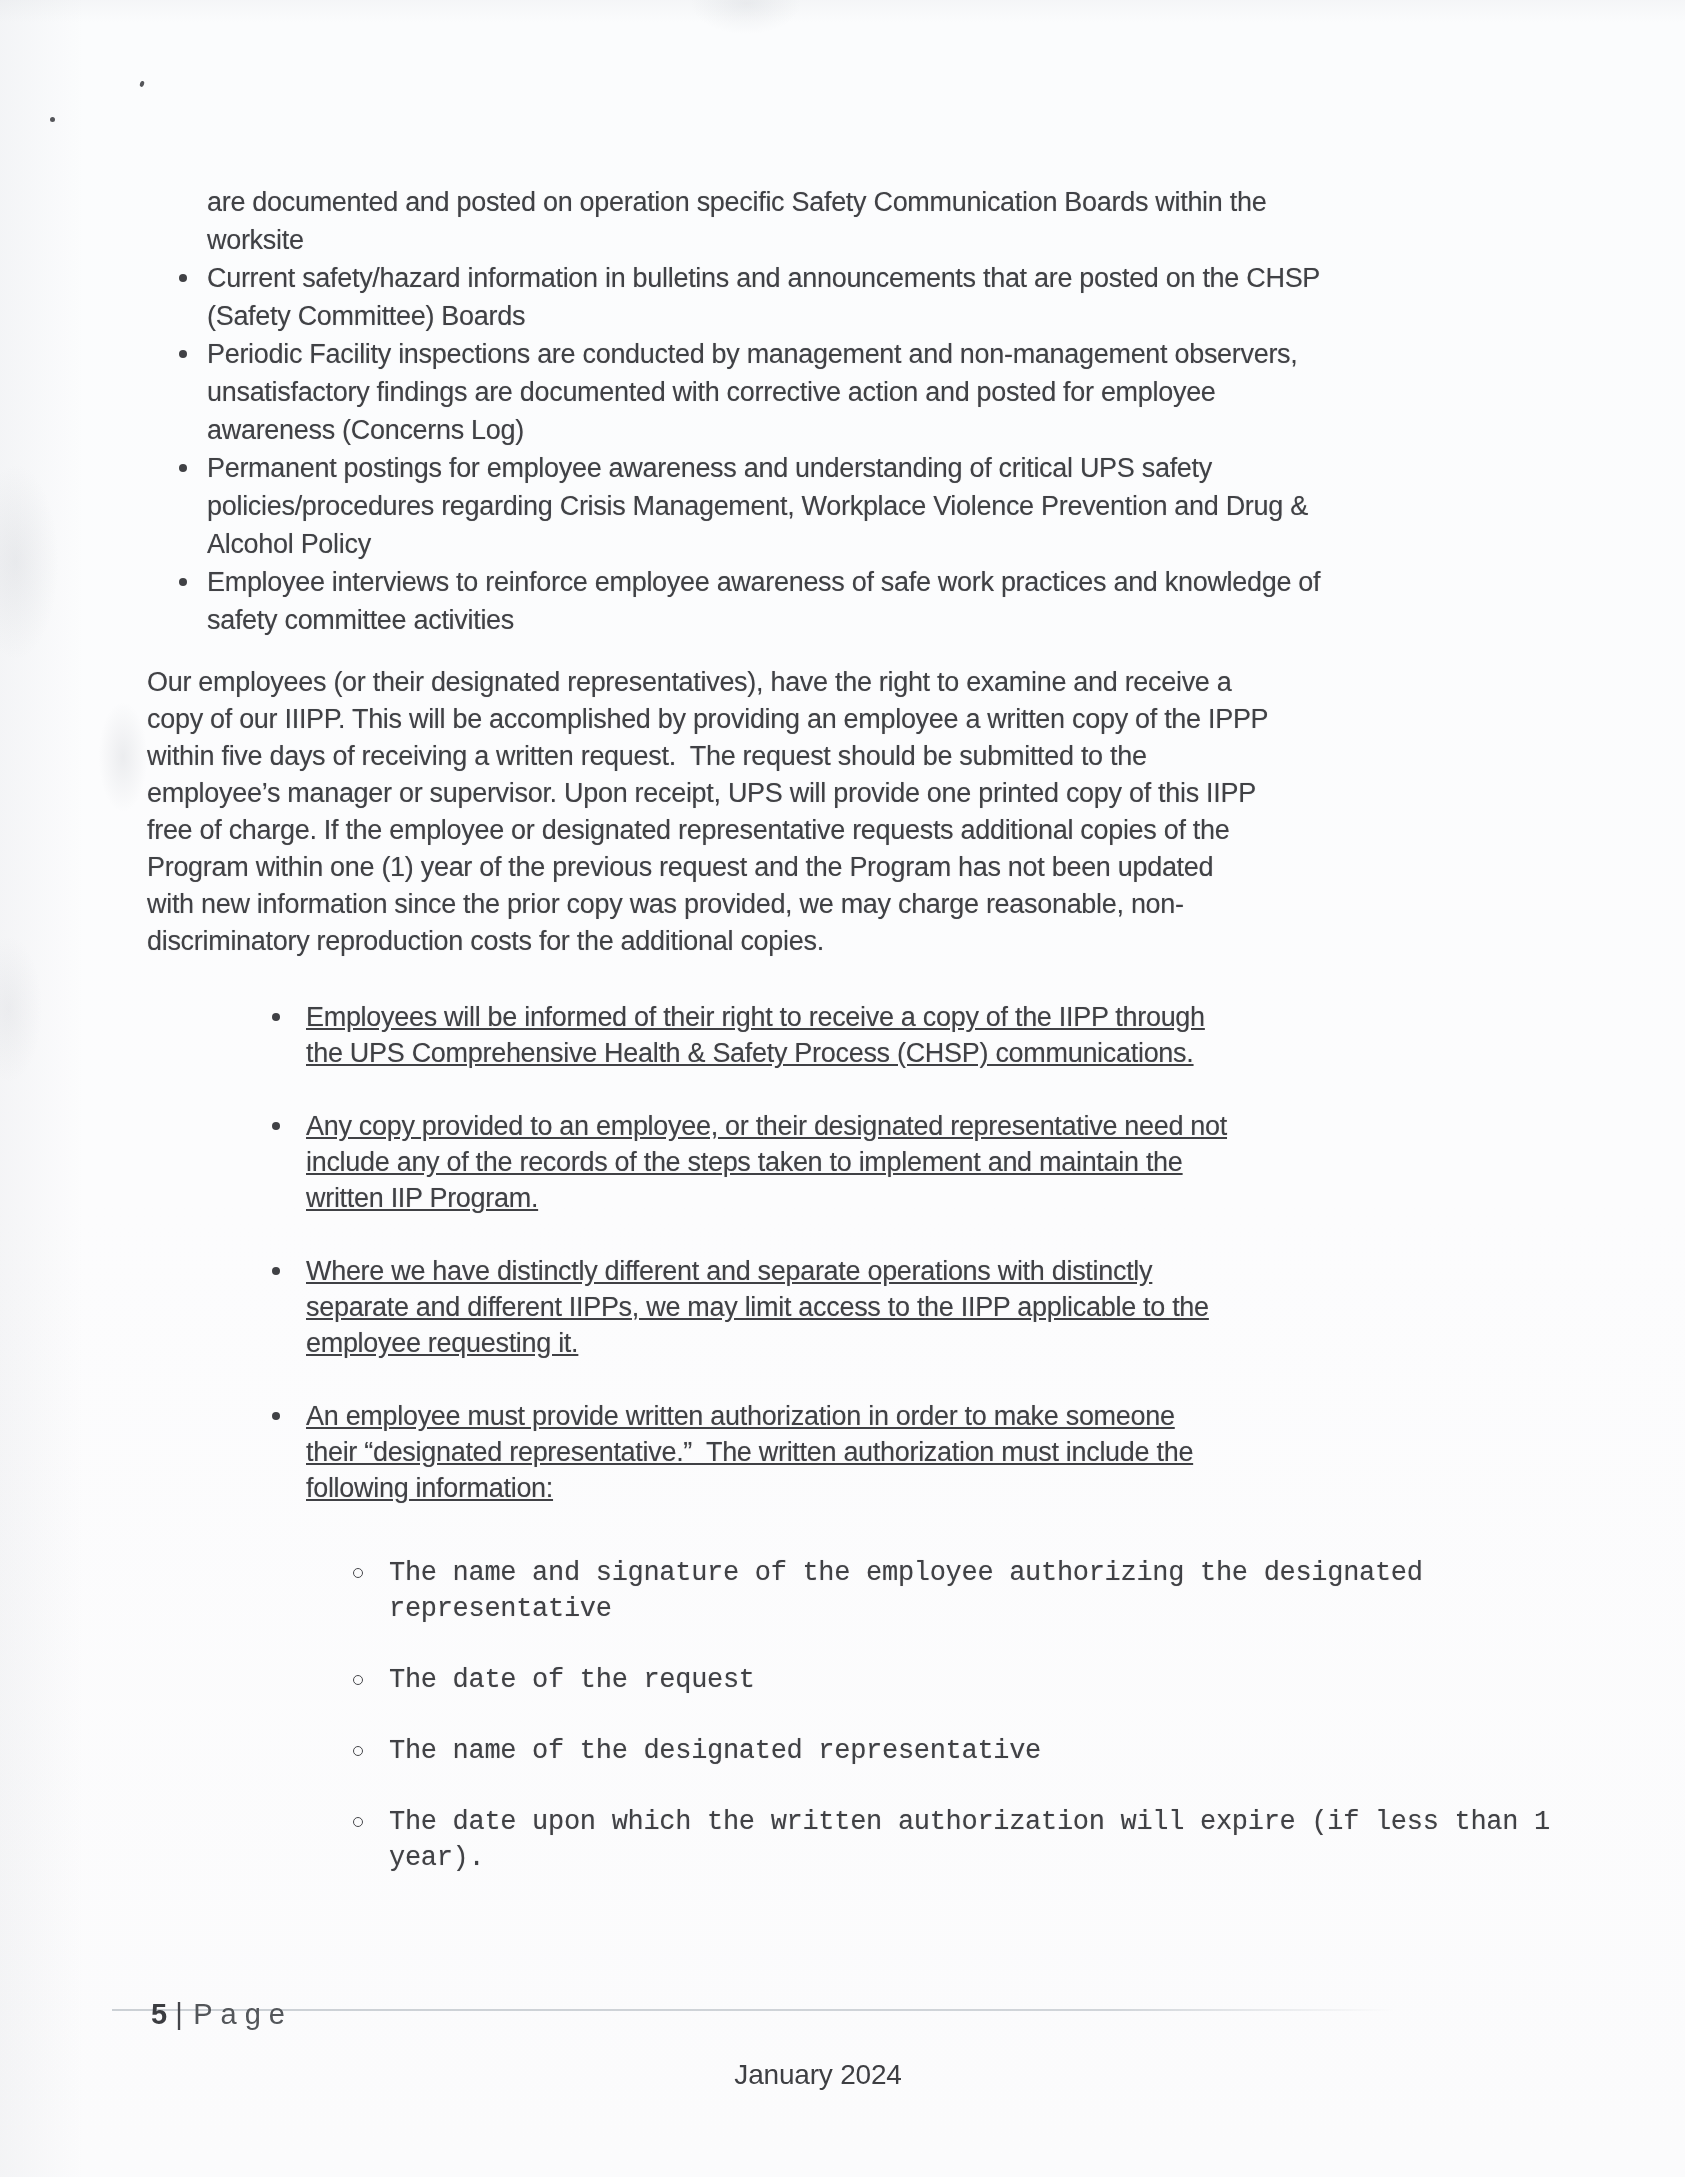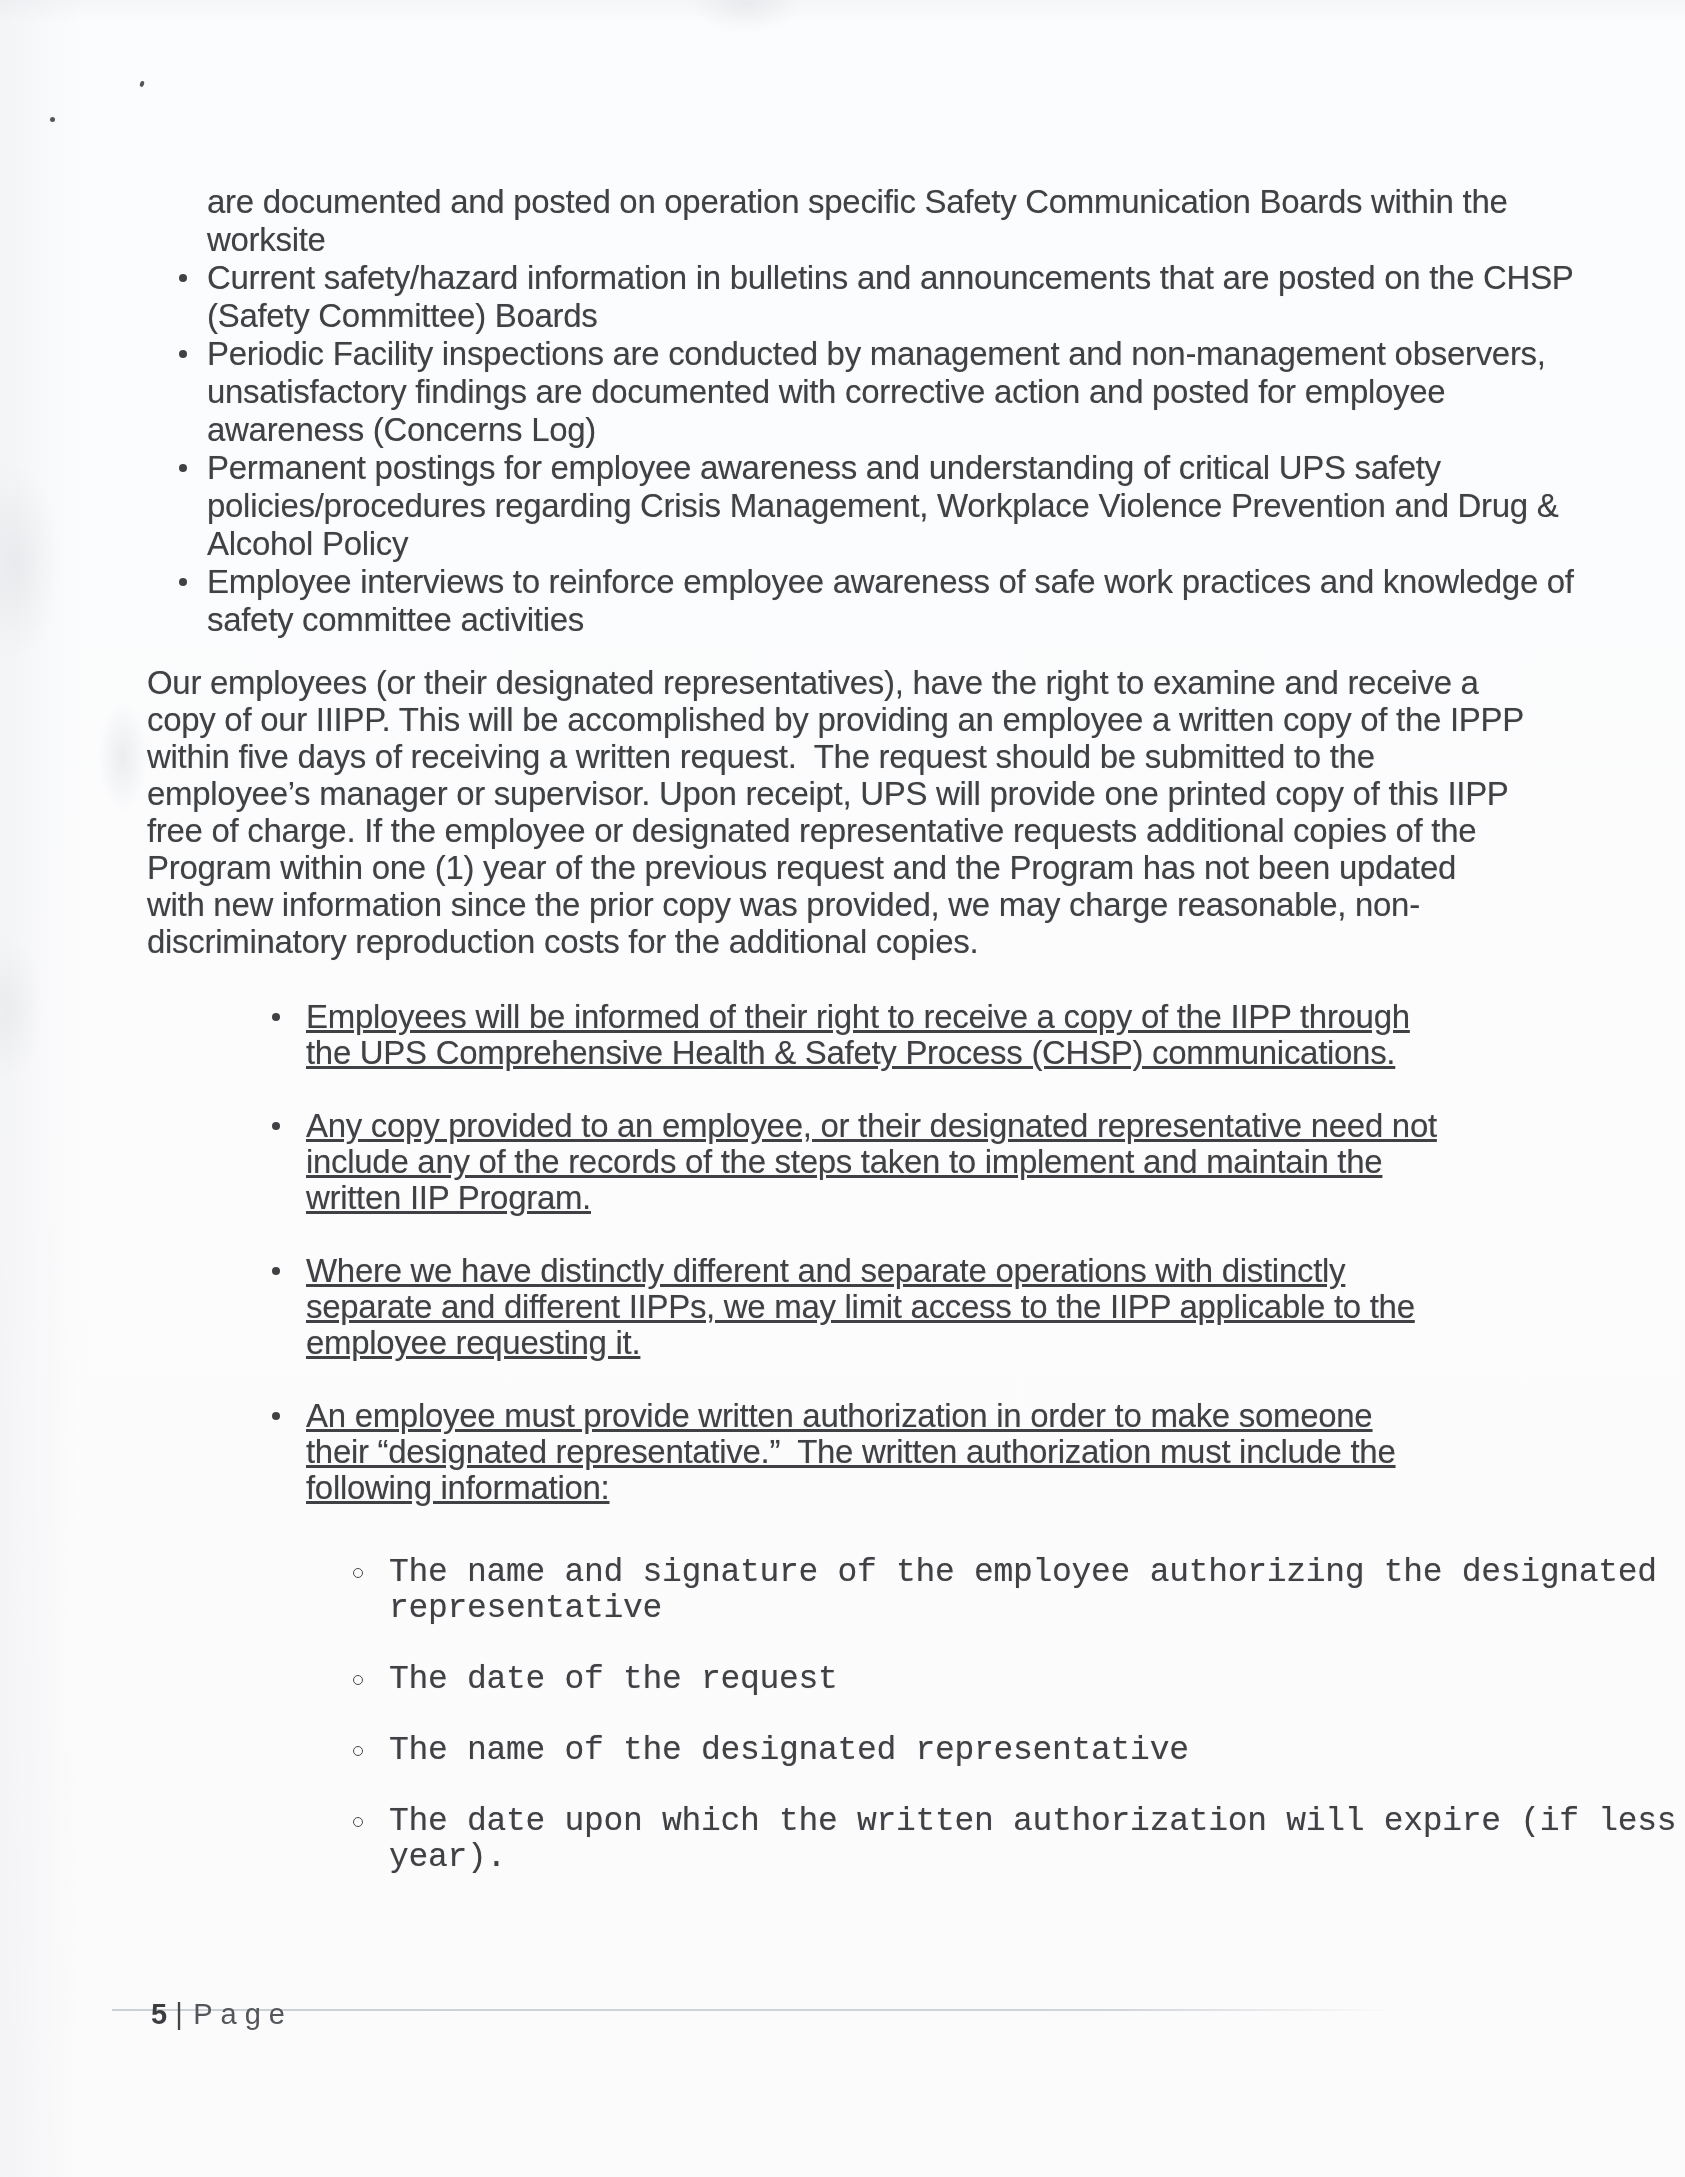--- a/index.html
+++ b/index.html
@@ -19,21 +19,21 @@
       linear-gradient(180deg,rgba(140,146,158,.06),rgba(140,146,158,0) 23px),
       radial-gradient(ellipse 61px 140px at 16px 562px,rgba(120,126,138,.10),rgba(120,126,138,0) 70%),
       radial-gradient(ellipse 35px 79px at 123px 757px,rgba(120,126,138,.12),rgba(120,126,138,0) 70%),
       radial-gradient(ellipse 48px 105px at 8.8px 1009px,rgba(120,126,138,.08),rgba(120,126,138,0) 70%),
       radial-gradient(ellipse 79px 44px at 746px 3.5px,rgba(120,126,138,.10),rgba(120,126,138,0) 70%);
   }
   .speck{position:absolute;border-radius:50%;background:#55565a;}
   .speck.s1{left:140px;top:81px;width:4.4px;height:6.1px;transform:rotate(18deg);}
   .speck.s2{left:50px;top:117px;width:5.3px;height:5.3px;}
 
-  .txt{font-size:33px;letter-spacing:-0.3px;white-space:pre;text-shadow:0 0 0.9px rgba(64,65,69,.38);}
+  .txt{font-size:27px;letter-spacing:-0.3px;white-space:pre;text-shadow:0 0 0.9px rgba(64,65,69,.38);}
   .block{position:absolute;}
 
   .top-list{left:178px;top:183px;line-height:38px;}
   .top-list .lines{padding-left:29px;}
   .top-list .dot{left:0.9px;top:15px;}
 
   .para1{left:147px;top:664px;line-height:37px;}
 
   .mid-list{left:266px;top:999px;line-height:36px;}
   .mid-list .li{margin-bottom:37px;text-decoration:underline;}
@@ -74,14 +74,15 @@
 
   <div class="block txt mid-list"><div class="li"><span class="marker dot"></span><div class="lines">Employees will be informed of their right to receive a copy of the IIPP through<br>the UPS Comprehensive Health &amp; Safety Process (CHSP) communications.</div></div><div class="li"><span class="marker dot"></span><div class="lines">Any copy provided to an employee, or their designated representative need not<br>include any of the records of the steps taken to implement and maintain the<br>written IIP Program.</div></div><div class="li"><span class="marker dot"></span><div class="lines">Where we have distinctly different and separate operations with distinctly<br>separate and different IIPPs, we may limit access to the IIPP applicable to the<br>employee requesting it.</div></div><div class="li"><span class="marker dot"></span><div class="lines">An employee must provide written authorization in order to make someone<br>their “designated representative.”  The written authorization must include the<br>following information:</div></div></div>
 
   <div class="block txt sub-list"><div class="li"><span class="marker ring"></span><div class="lines">The name and signature of the employee authorizing the designated<br>representative</div></div><div class="li"><span class="marker ring"></span><div class="lines">The date of the request</div></div><div class="li"><span class="marker ring"></span><div class="lines">The name of the designated representative</div></div><div class="li"><span class="marker ring"></span><div class="lines">The date upon which the written authorization will expire (if less than 1<br>year).</div></div></div>
 
 
   <div class="footer-rule"></div>
 
   <div class="footer-pageno"><b>5</b><span class="bar">|</span><span class="pw">Page</span></div>
 
+  <div class="footer-date">January 2024</div>
 </div>
 
 
 </body></html>

